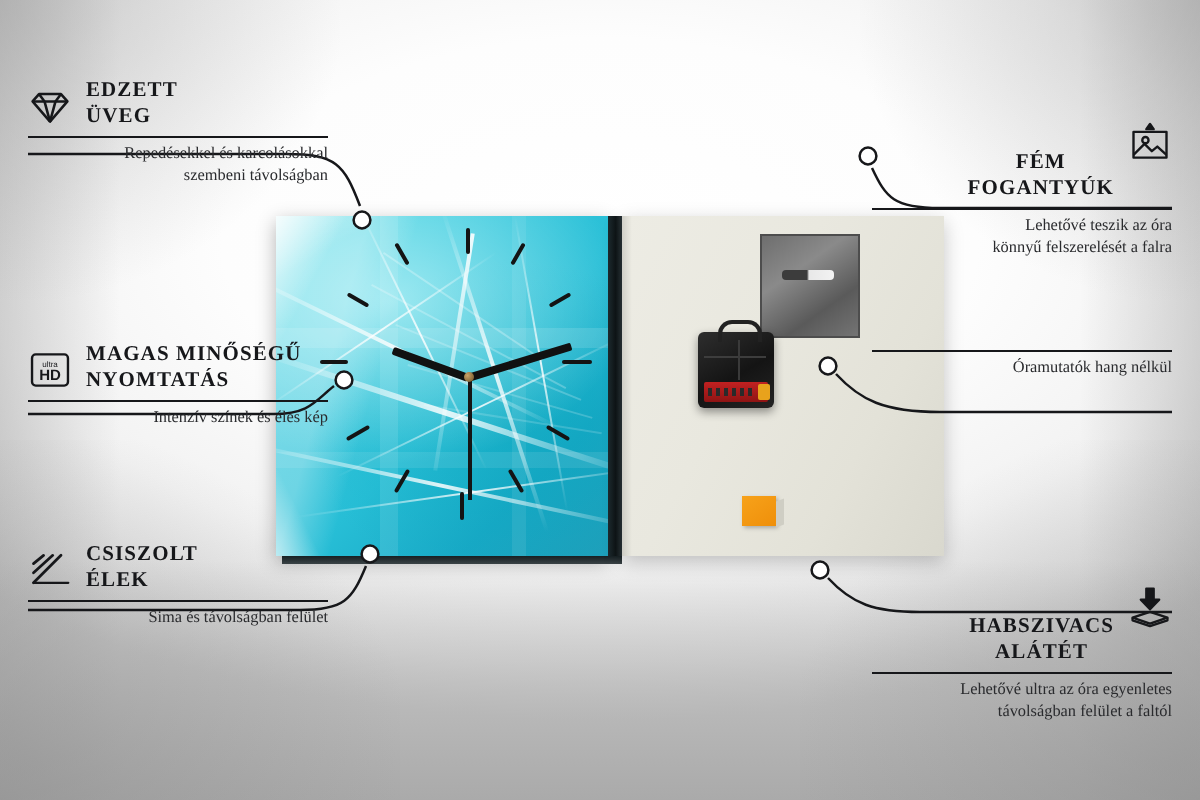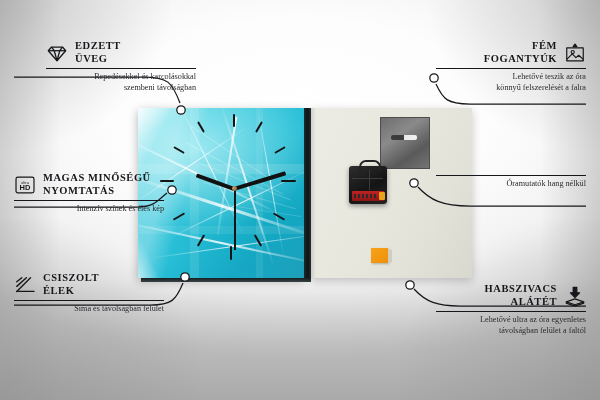--- a/index.html
+++ b/index.html
@@ -108,21 +108,21 @@
   }
   .co-rule{height:1px;background:#16171a;margin-top:3px;}
   .co-desc{
     font-family:"Liberation Serif",serif;
     font-size:8.2px;color:#2a2b2e;line-height:10.5px;margin-top:3px;white-space:nowrap;
   }
   .left .co-head{justify-content:flex-start;}
   .left .co-title{text-align:left;}
   .left .co-desc{text-align:right;}
   .right .co-head{justify-content:flex-end;}
-  .right .co-title{text-align:right;}
+  .right .co-title{text-align:center;margin-top:36px;}
   .right .co-desc{text-align:right;}
   .ico{width:22px;height:22px;flex:0 0 22px;display:block;}
 
   svg.conn{position:absolute;left:0;top:0;width:600px;height:400px;pointer-events:none;}
 </style>
 </head>
 <body>
 
 <div id="stage">
 
@@ -212,21 +212,21 @@
       <circle cx="434" cy="78" r="4.2" fill="#ffffff"></circle>
 
       <path d="M586,206 L470,206 C442,206 430,200 418,187"></path>
       <circle cx="414" cy="183" r="4.2" fill="#ffffff"></circle>
 
       <path d="M586,306 L460,306 C437,306 426,302 414,289"></path>
       <circle cx="410" cy="285" r="4.2" fill="#ffffff"></circle>
     </g>
   </svg>
 
-  <div class="callout left" style="left:14px;top:40px;width:150px;margin-left:32px;">
+  <div class="callout left" style="left:14px;top:40px;width:150px;">
     <div class="co-head">
       <span class="ico">
         <svg viewBox="0 0 24 24" width="22" height="22" fill="none" stroke="#16171a" stroke-width="1.4" stroke-linejoin="round">
           <path d="M2.5 9.5 L6 5.5 L18 5.5 L21.5 9.5 L12 20.5 Z"></path>
           <path d="M2.5 9.5 L21.5 9.5"></path>
             <path d="M6 5.5 L9 9.5 L12 20.5"></path>
             <path d="M18 5.5 L15 9.5 L12 20.5"></path>
         </svg>
       </span>
       <span class="co-title">
@@ -304,21 +304,21 @@
     </div>
   </div>
 
   <div class="callout right" style="left:436px;top:172px;width:150px;">
     <div class="co-rule" style="width:150px;"></div>
     <div class="co-desc">
       <span>Óramutatók hang nélkül</span>
     </div>
   </div>
 
-  <div class="callout right" style="left:436px;top:283px;width:150px;">
+  <div class="callout right" style="left:436px;top:272px;width:150px;">
     <div class="co-head">
       <span class="co-title">
         <span>HABSZIVACS</span><br>
         <span>ALÁTÉT</span>
       </span>
       <span class="ico">
         <svg viewBox="0 0 24 24" width="22" height="22" fill="none" stroke="#16171a" stroke-width="1.3" stroke-linejoin="round">
           <path d="M10 2.5 h4 v6 h3 l-5 5.2 -5-5.2 h3 Z" fill="#16171a"></path>
           <path d="M12 15.2 L21.5 18.4 L12 21.6 L2.5 18.4 Z"></path>
           <path d="M2.5 18.4 v1.4 L12 23 l9.5-3.2 v-1.4"></path>

